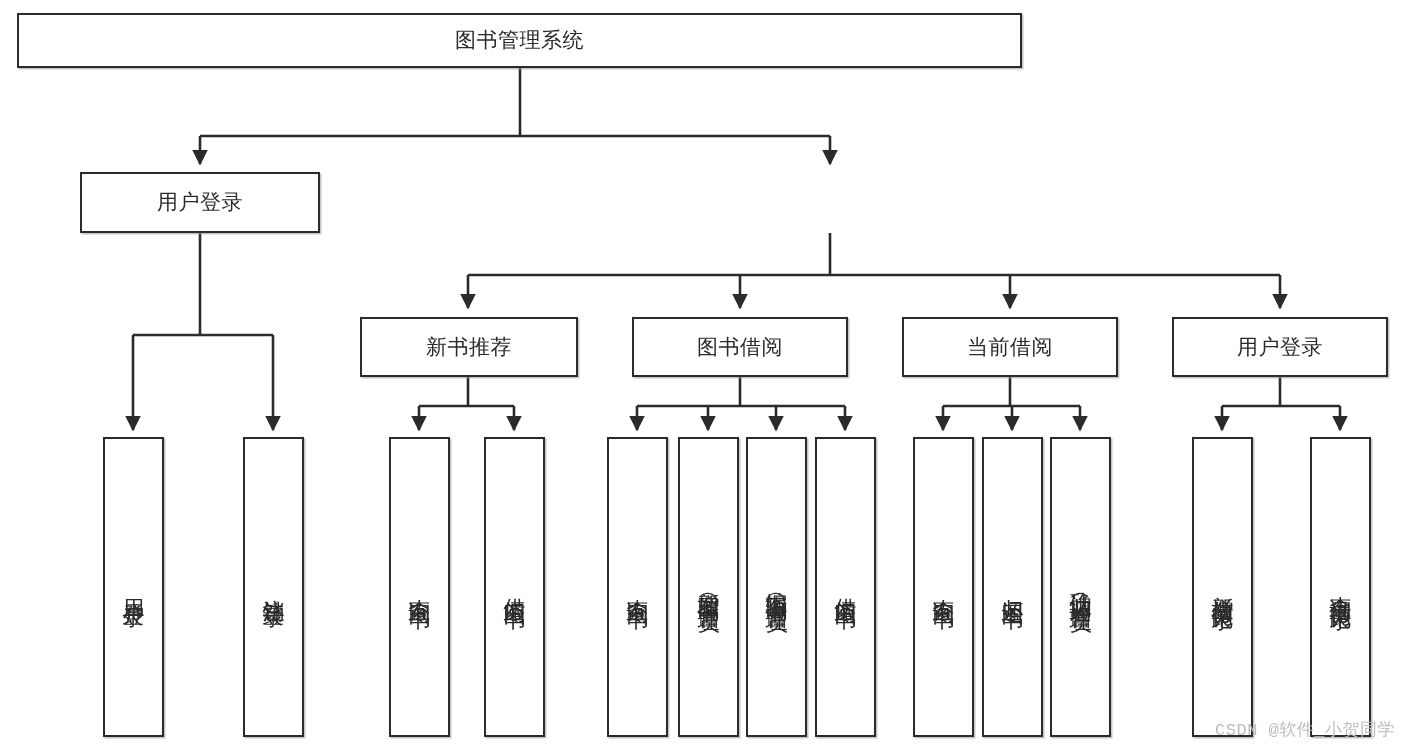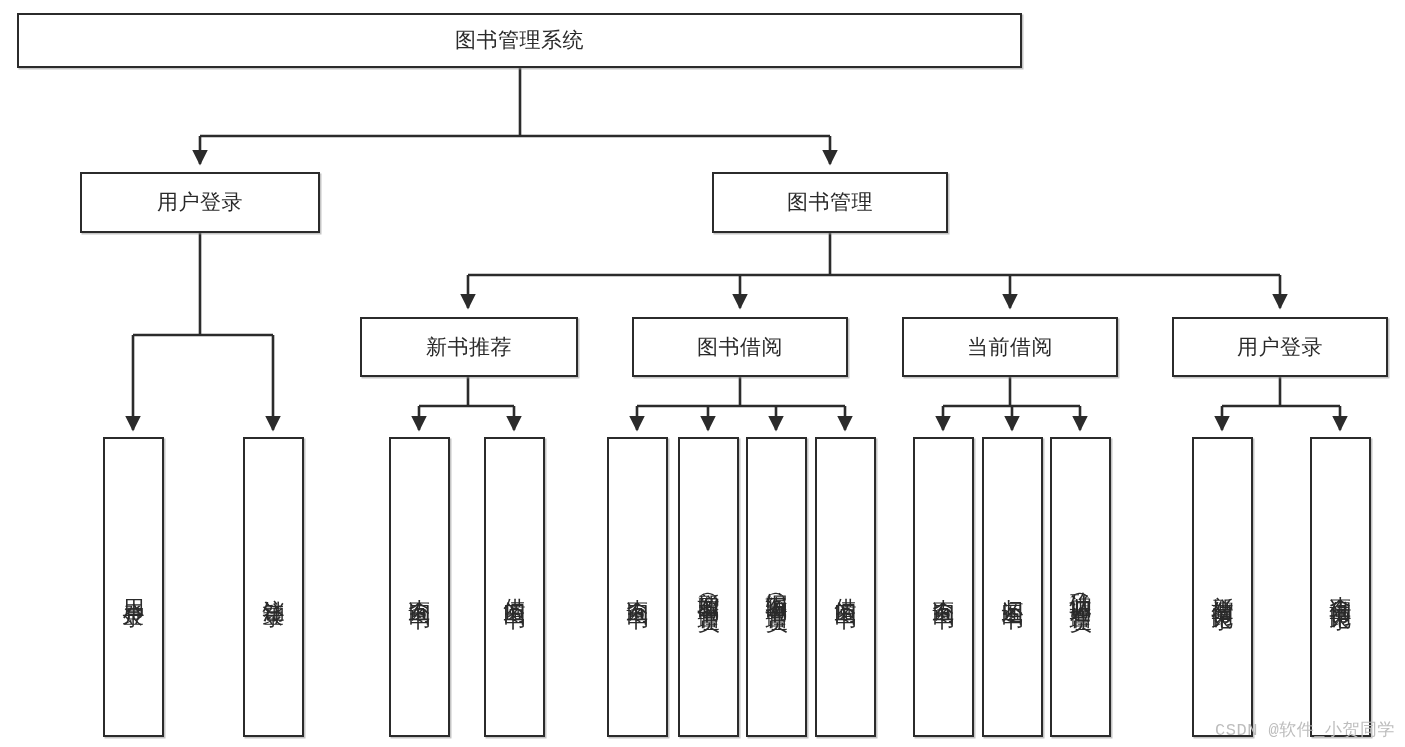--- a/index.html
+++ b/index.html
@@ -116,23 +116,20 @@
     </g>
   </svg>
 
   <div class="node h-node" style="left:17px;top:13px;width:1005px;height:55px;">
     <span class="lbl">图书管理系统</span>
   </div>
 
   <div class="node h-node" style="left:80px;top:172px;width:240px;height:61px;">
     <span class="lbl">用户登录</span>
   </div>
-  <div class="node h-node" style="left:712px;top:172px;width:236px;height:61px;">
-    <span class="lbl">图书管理</span>
-  </div>
 
   <div class="node h-node" style="left:632px;top:317px;width:216px;height:60px;">
     <span class="lbl">图书借阅</span>
   </div>
   <div class="node h-node" style="left:360px;top:317px;width:218px;height:60px;">
     <span class="lbl">新书推荐</span>
   </div>
   <div class="node h-node" style="left:902px;top:317px;width:216px;height:60px;justify-content:center;">
     <span class="lbl">当前借阅</span>
   </div>

